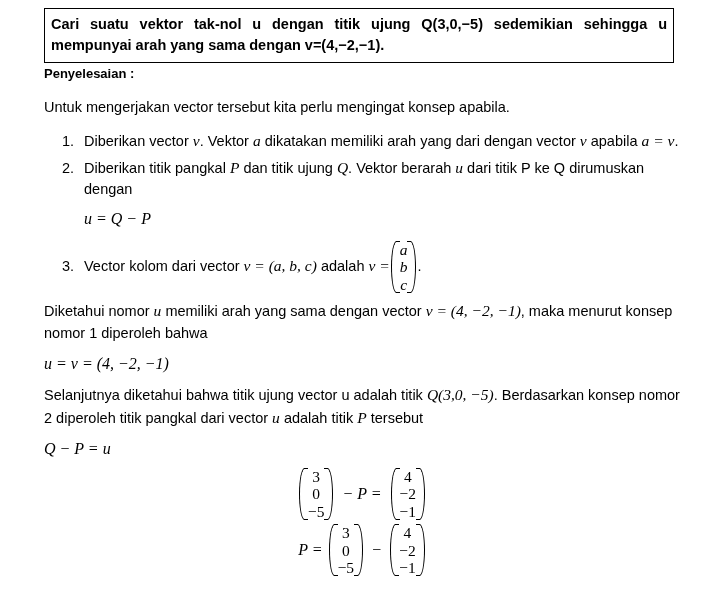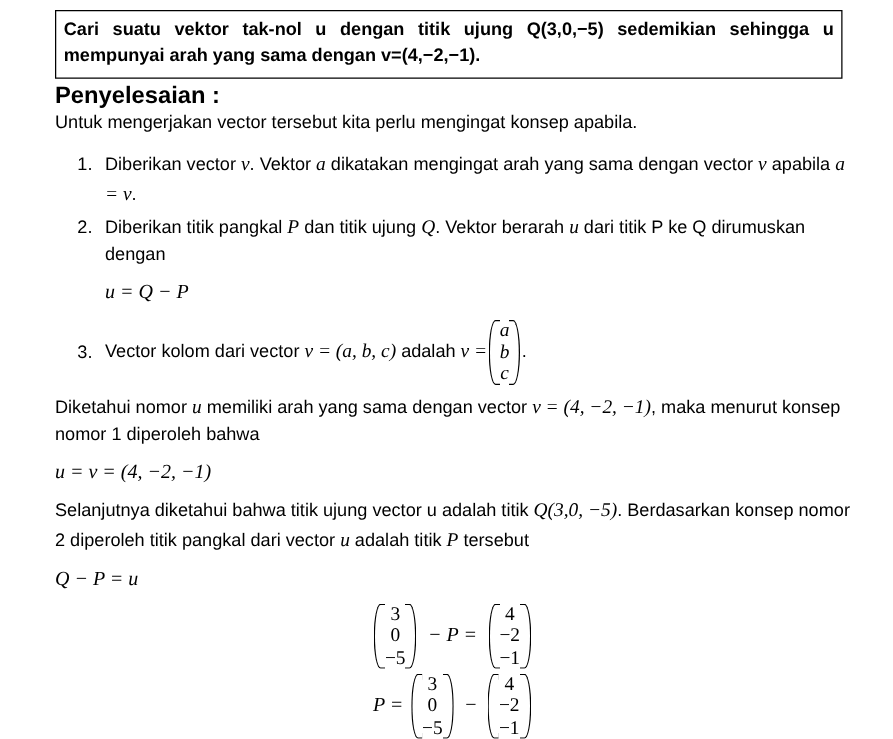--- a/index.html
+++ b/index.html
@@ -36,22 +36,22 @@
     text-align: justify;
   }
   .content {
     position: absolute;
     left: 44px;
     top: 66px;
     width: 636px;
   }
   .heading {
     font-weight: bold;
-    font-size: 19px;
-    margin: 0 0 0 0;
+    font-size: 13px;
+    margin: 0 0 16px 0;
   }
   .para {
     font-size: 14.5px;
     line-height: 1.5;
     margin: 0 0 10px 0;
     text-align: left;
   }
   .num-list {
     margin: 0 0 6px 0;
     padding-left: 34px;
@@ -141,21 +141,21 @@
   </div>
 
   <div class="content">
 
     <div class="heading">Penyelesaian :</div>
 
     <div class="para">Untuk mengerjakan vector tersebut kita perlu mengingat konsep apabila.</div>
 
     <ol class="num-list">
       <li>
-        <span>Diberikan vector </span><span class="mathvar">v</span><span>. Vektor </span><span class="mathvar">a</span><span> dikatakan mengingat arah yang sama dengan vector </span><span class="mathvar">v</span><span> apabila </span><span class="mathvar">a = v</span><span>.</span>
+        <span>Diberikan vector </span><span class="mathvar">v</span><span>. Vektor </span><span class="mathvar">a</span><span> dikatakan memiliki arah yang dari dengan vector </span><span class="mathvar">v</span><span> apabila </span><span class="mathvar">a = v</span><span>.</span>
       </li>
       <li>
         <span>Diberikan titik pangkal </span><span class="mathvar">P</span><span> dan titik ujung </span><span class="mathvar">Q</span><span>. Vektor berarah </span><span class="mathvar">u</span><span> dari titik P ke Q dirumuskan dengan</span>
         <div class="eq-center eq-italic">u = Q − P</div>
       </li>
       <li>
         <span>Vector kolom dari vector </span><span class="mathvar">v = (a, b, c)</span><span> adalah </span><span class="mathvar">v =</span><span class="vec italic inline-mid"><span class="col">a</span><span class="col">b</span><span class="col">c</span></span><span>.</span>
       </li>
     </ol>
 

